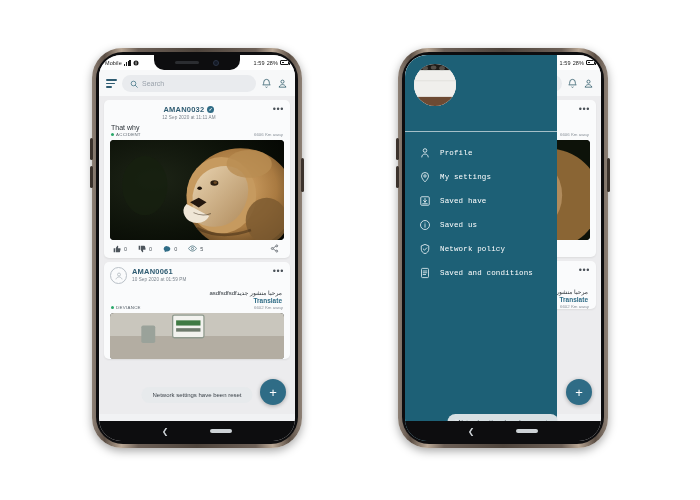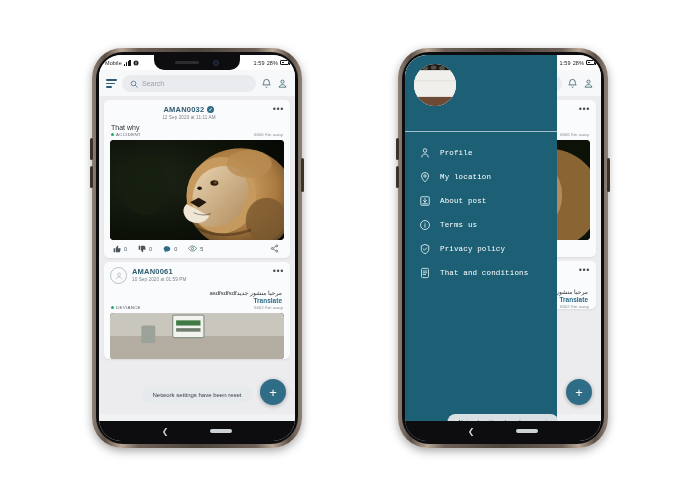--- a/index.html
+++ b/index.html
@@ -521,60 +521,60 @@
             </span>
             <span class="label">Profile</span>
           </div>
           <div class="mitem">
             <span class="mico">
               <svg width="12" height="12" viewBox="0 0 24 24" fill="none" stroke="#eaf2f5" stroke-width="1.7">
                   <path d="M12 22s7-7.2 7-12a7 7 0 1 0-14 0c0 4.8 7 12 7 12z" stroke-linejoin="round"></path>
                   <circle cx="12" cy="10" r="2.4"></circle>
                 </svg>
             </span>
-            <span class="label">My location</span>
+            <span class="label">My settings</span>
           </div>
           <div class="mitem">
             <span class="mico">
               <svg width="12" height="12" viewBox="0 0 24 24" fill="none" stroke="#eaf2f5" stroke-width="1.7">
                   <rect x="3.5" y="3.5" width="17" height="17" rx="2"></rect>
                   <path d="M12 7v7m0 0l-3-3m3 3l3-3M7.5 17.5h9" stroke-linecap="round" stroke-linejoin="round"></path>
                 </svg>
             </span>
-            <span class="label">About post</span>
+            <span class="label">Saved have</span>
           </div>
           <div class="mitem">
             <span class="mico">
               <svg width="12" height="12" viewBox="0 0 24 24" fill="none" stroke="#eaf2f5" stroke-width="1.7">
                   <circle cx="12" cy="12" r="9"></circle>
                   <line x1="12" y1="11" x2="12" y2="16.5" stroke-linecap="round"></line>
                   <circle cx="12" cy="7.8" r="1" fill="#eaf2f5" stroke="none"></circle>
                 </svg>
             </span>
-            <span class="label">Terms us</span>
+            <span class="label">Saved us</span>
           </div>
           <div class="mitem">
             <span class="mico">
               <svg width="12" height="12" viewBox="0 0 24 24" fill="none" stroke="#eaf2f5" stroke-width="1.7">
                   <path d="M12 2.8l7.5 3v6.4c0 4.3-3.1 8-7.5 9-4.4-1-7.5-4.7-7.5-9V5.8z" stroke-linejoin="round"></path>
                   <path d="M8.6 12l2.4 2.4 4.4-4.6" stroke-linecap="round" stroke-linejoin="round"></path>
                 </svg>
             </span>
-            <span class="label">Privacy policy</span>
+            <span class="label">Network policy</span>
           </div>
           <div class="mitem">
             <span class="mico">
               <svg width="12" height="12" viewBox="0 0 24 24" fill="none" stroke="#eaf2f5" stroke-width="1.6">
                   <rect x="5" y="2.8" width="14" height="18.4" rx="2"></rect>
                   <line x1="8.4" y1="8" x2="15.6" y2="8" stroke-linecap="round"></line>
                   <line x1="8.4" y1="11.5" x2="15.6" y2="11.5" stroke-linecap="round"></line>
                   <line x1="8.4" y1="15" x2="13.4" y2="15" stroke-linecap="round"></line>
                 </svg>
             </span>
-            <span class="label">That and conditions</span>
+            <span class="label">Saved and conditions</span>
           </div>
         </div>
 
         <div class="logout">
           <span class="label">Logout</span>
           <span class="mico">
             <svg width="12" height="12" viewBox="0 0 24 24" fill="none" stroke="#eaf2f5" stroke-width="1.7">
                 <path d="M14 4h5v16h-5" stroke-linejoin="round"></path>
                 <path d="M4 12h10m0 0l-3.4-3.4M14 12l-3.4 3.4" stroke-linecap="round" stroke-linejoin="round"></path>
               </svg>

